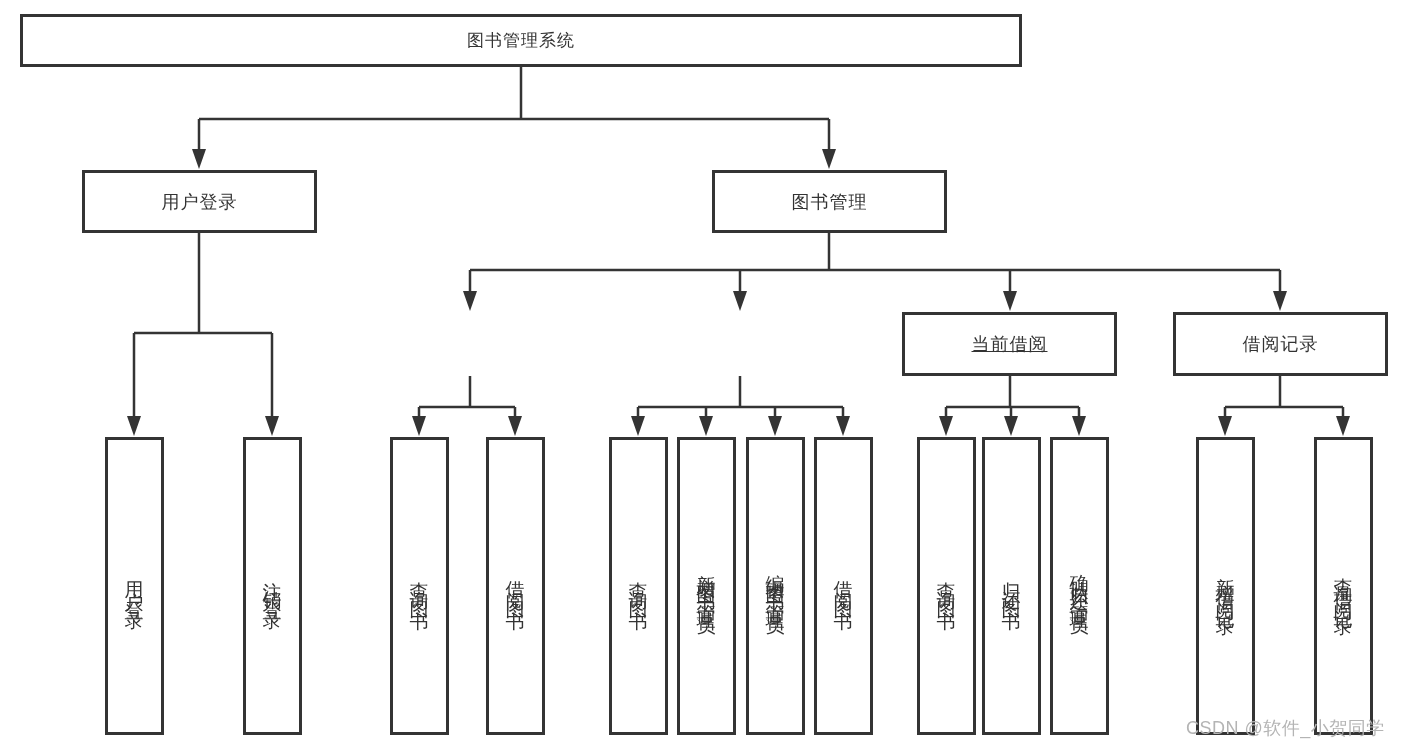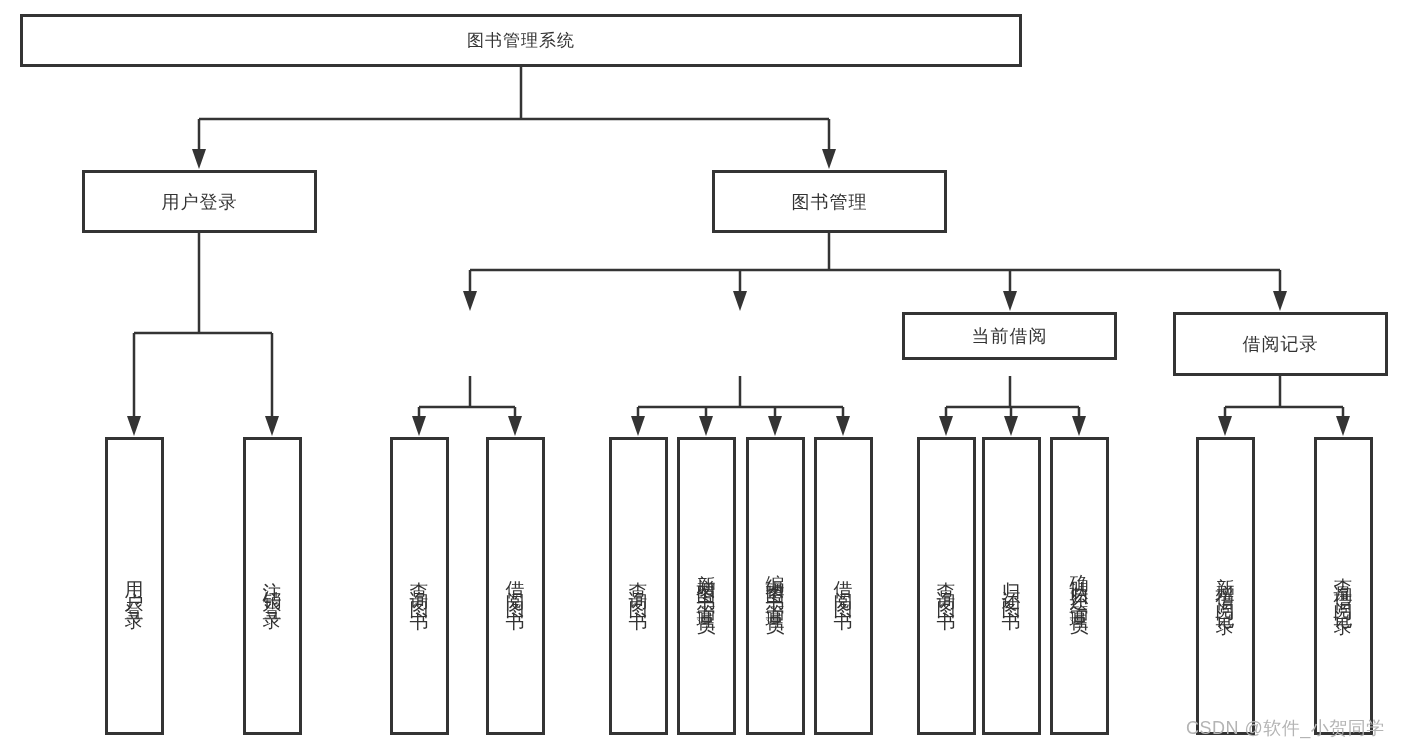--- a/index.html
+++ b/index.html
@@ -97,21 +97,21 @@
     <span class="lbl">图书管理系统</span>
   </div>
 
   <div class="node h" style="left:82px; top:170px; width:235px; height:63px;">
     <span class="lbl">用户登录</span>
   </div>
   <div class="node h" style="left:712px; top:170px; width:235px; height:63px;">
     <span class="lbl">图书管理</span>
   </div>
 
-  <div class="node h" style="left:902px; top:312px; width:215px; height:48px;">
+  <div class="node h" style="left:902px; top:312px; width:215px; height:64px;text-decoration:underline;">
     <span class="lbl">当前借阅</span>
   </div>
   <div class="node h" style="left:1173px; top:312px; width:215px; height:64px;">
     <span class="lbl">借阅记录</span>
   </div>
 
   <div class="node v" style="left:105px; top:437px; width:59px; height:298px;">
     <span class="lbl">用户登录</span>
   </div>
   <div class="node v" style="left:243px; top:437px; width:59px; height:298px;">

